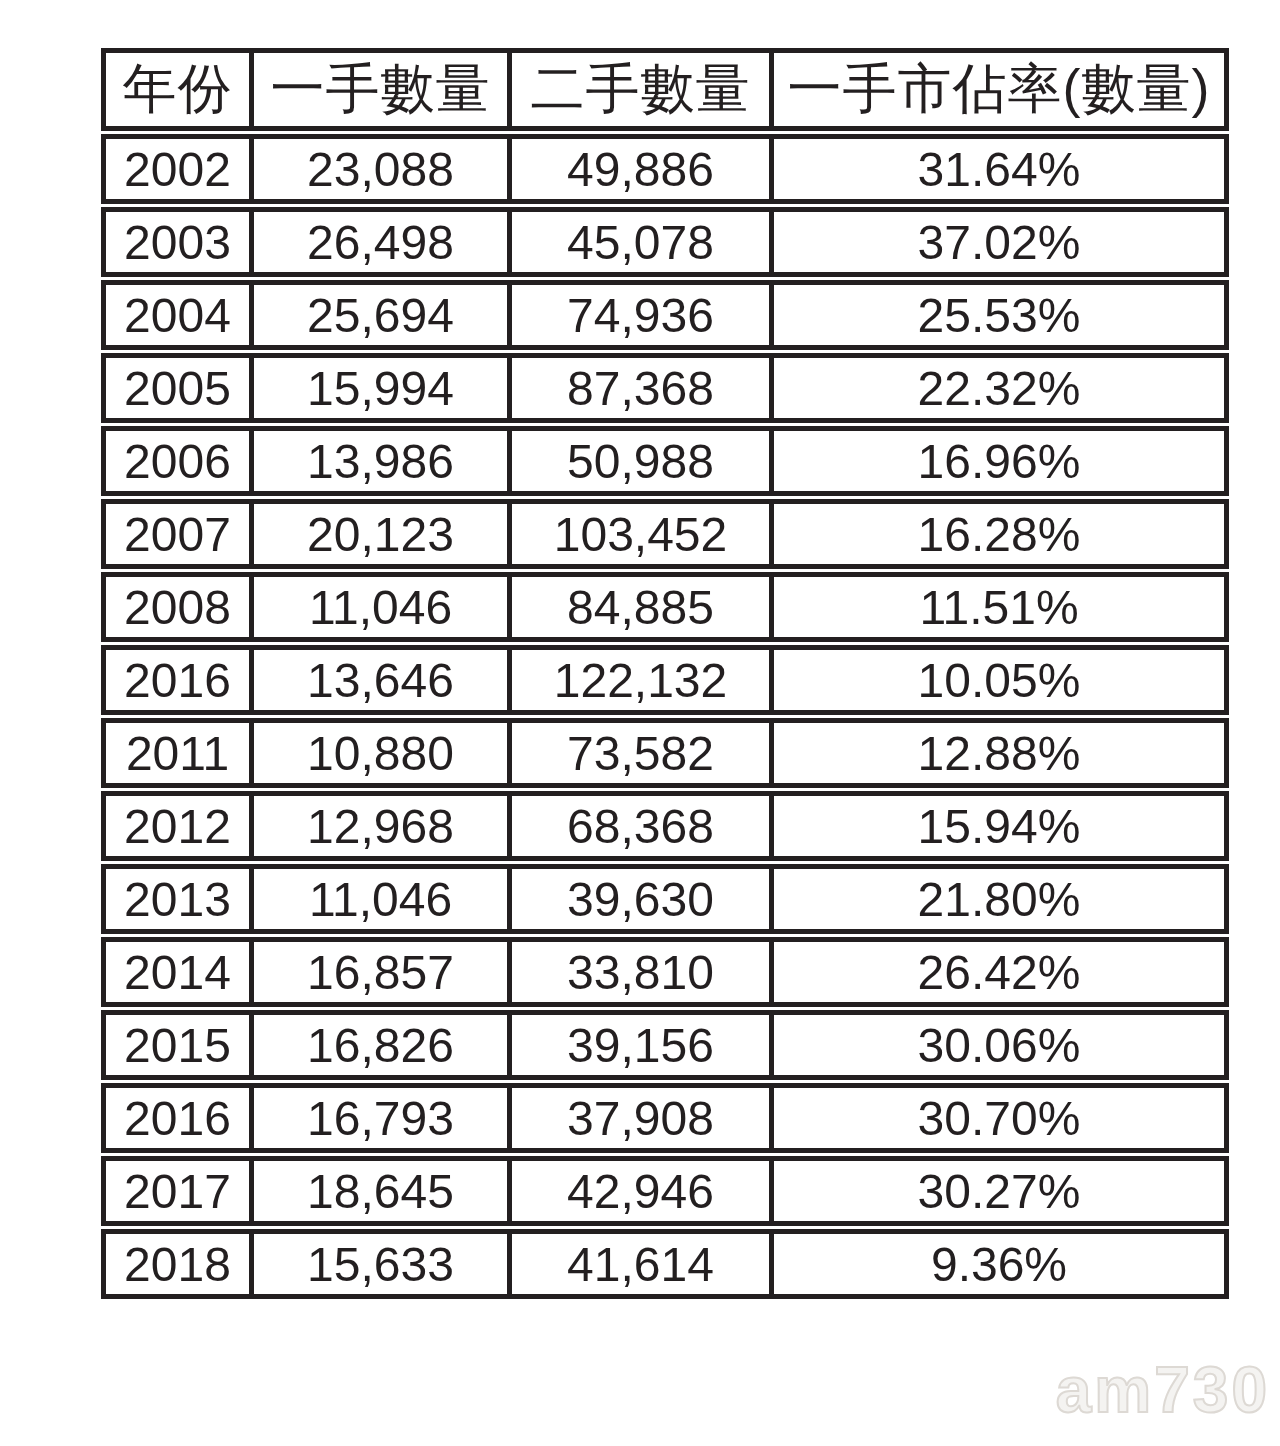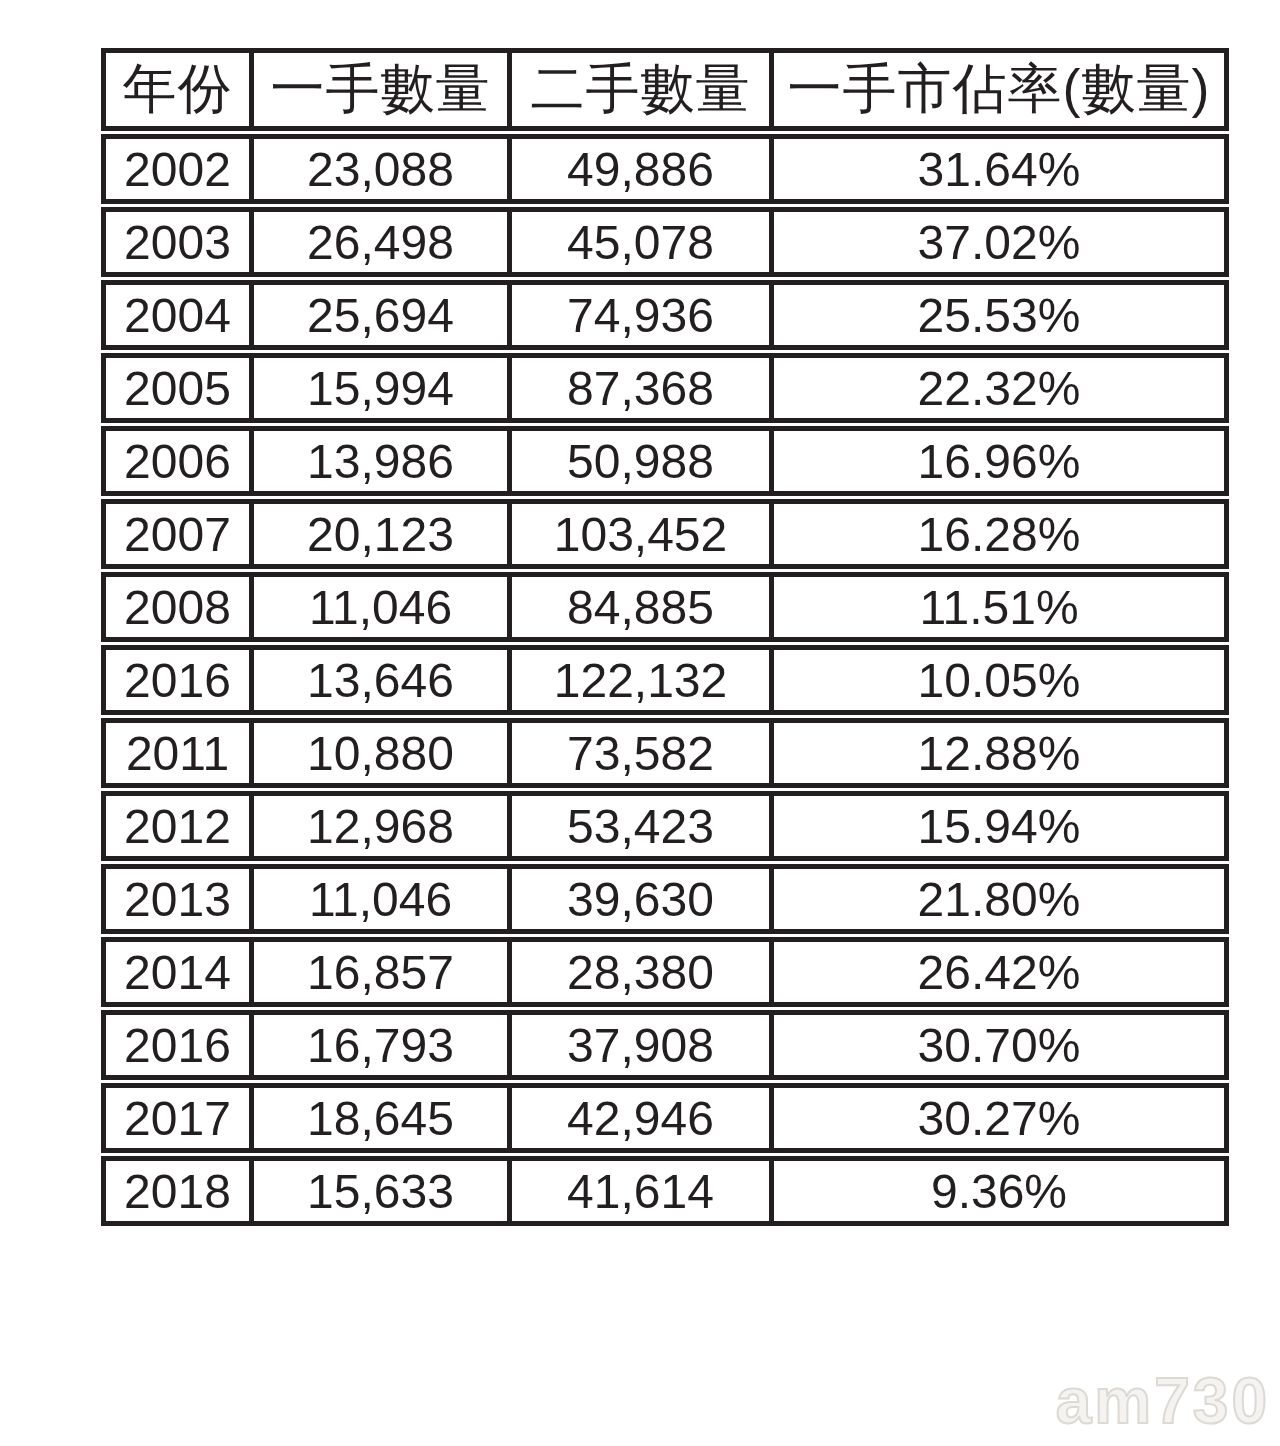--- a/index.html
+++ b/index.html
@@ -50,21 +50,21 @@
   table.data-table td {
     font-size: 48px;
   }
   .col-year  { width: 153px; }
   .col-first { width: 258px; }
   .col-second{ width: 262px; }
   .col-share { width: 455px; }
   .watermark {
     position: absolute;
     right: 10px;
-    bottom: 8px;
+    bottom: 19px;
     font-size: 64px;
     font-weight: 700;
     letter-spacing: 3px;
     color: #f4f3f1;
     -webkit-text-stroke: 2px #ddd9d4;
     text-shadow: 0 0 1px #e6e3df;
     user-select: none;
   }
 </style>
 </head>
@@ -137,34 +137,40 @@
         </tr>
         <tr>
           <td>2011</td>
           <td>10,880</td>
           <td>73,582</td>
           <td>12.88%</td>
         </tr>
         <tr>
           <td>2012</td>
           <td>12,968</td>
-          <td>53,423</td>
+          <td>68,368</td>
           <td>15.94%</td>
         </tr>
         <tr>
           <td>2013</td>
           <td>11,046</td>
           <td>39,630</td>
           <td>21.80%</td>
         </tr>
         <tr>
           <td>2014</td>
           <td>16,857</td>
-          <td>28,380</td>
+          <td>33,810</td>
           <td>26.42%</td>
+        </tr>
+        <tr>
+          <td>2015</td>
+          <td>16,826</td>
+          <td>39,156</td>
+          <td>30.06%</td>
         </tr>
         <tr>
           <td>2016</td>
           <td>16,793</td>
           <td>37,908</td>
           <td>30.70%</td>
         </tr>
         <tr>
           <td>2017</td>
           <td>18,645</td>

